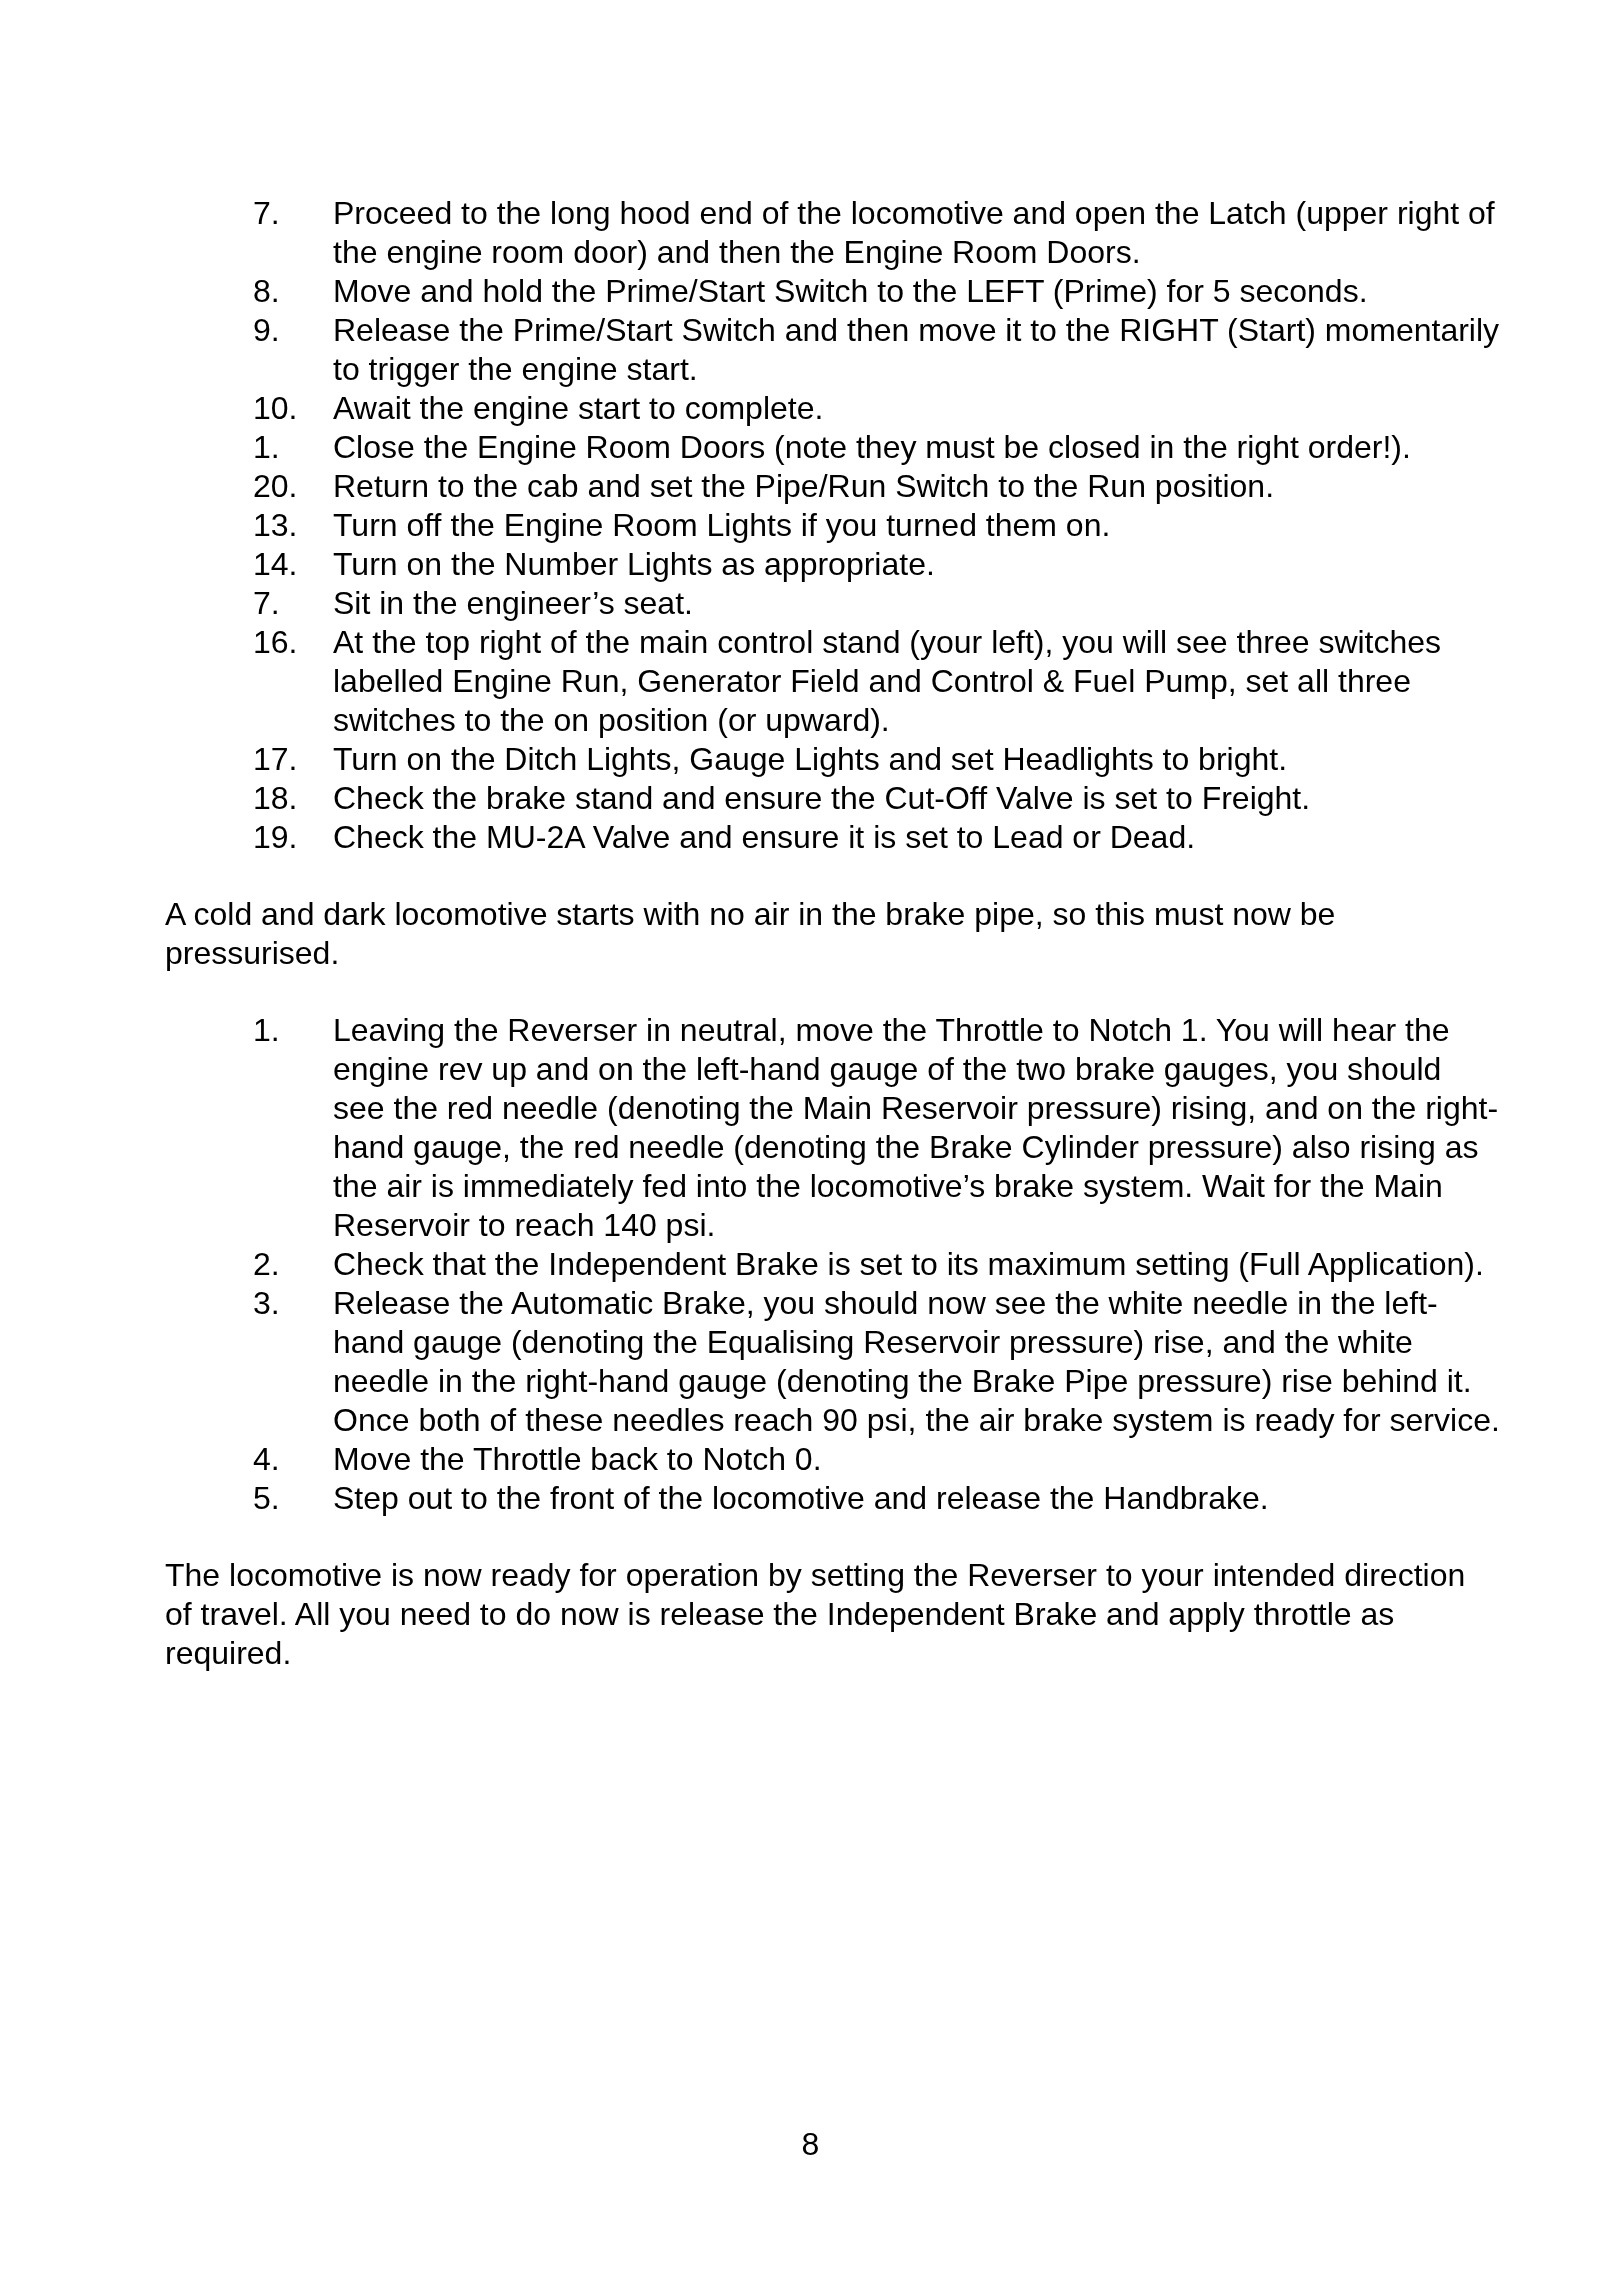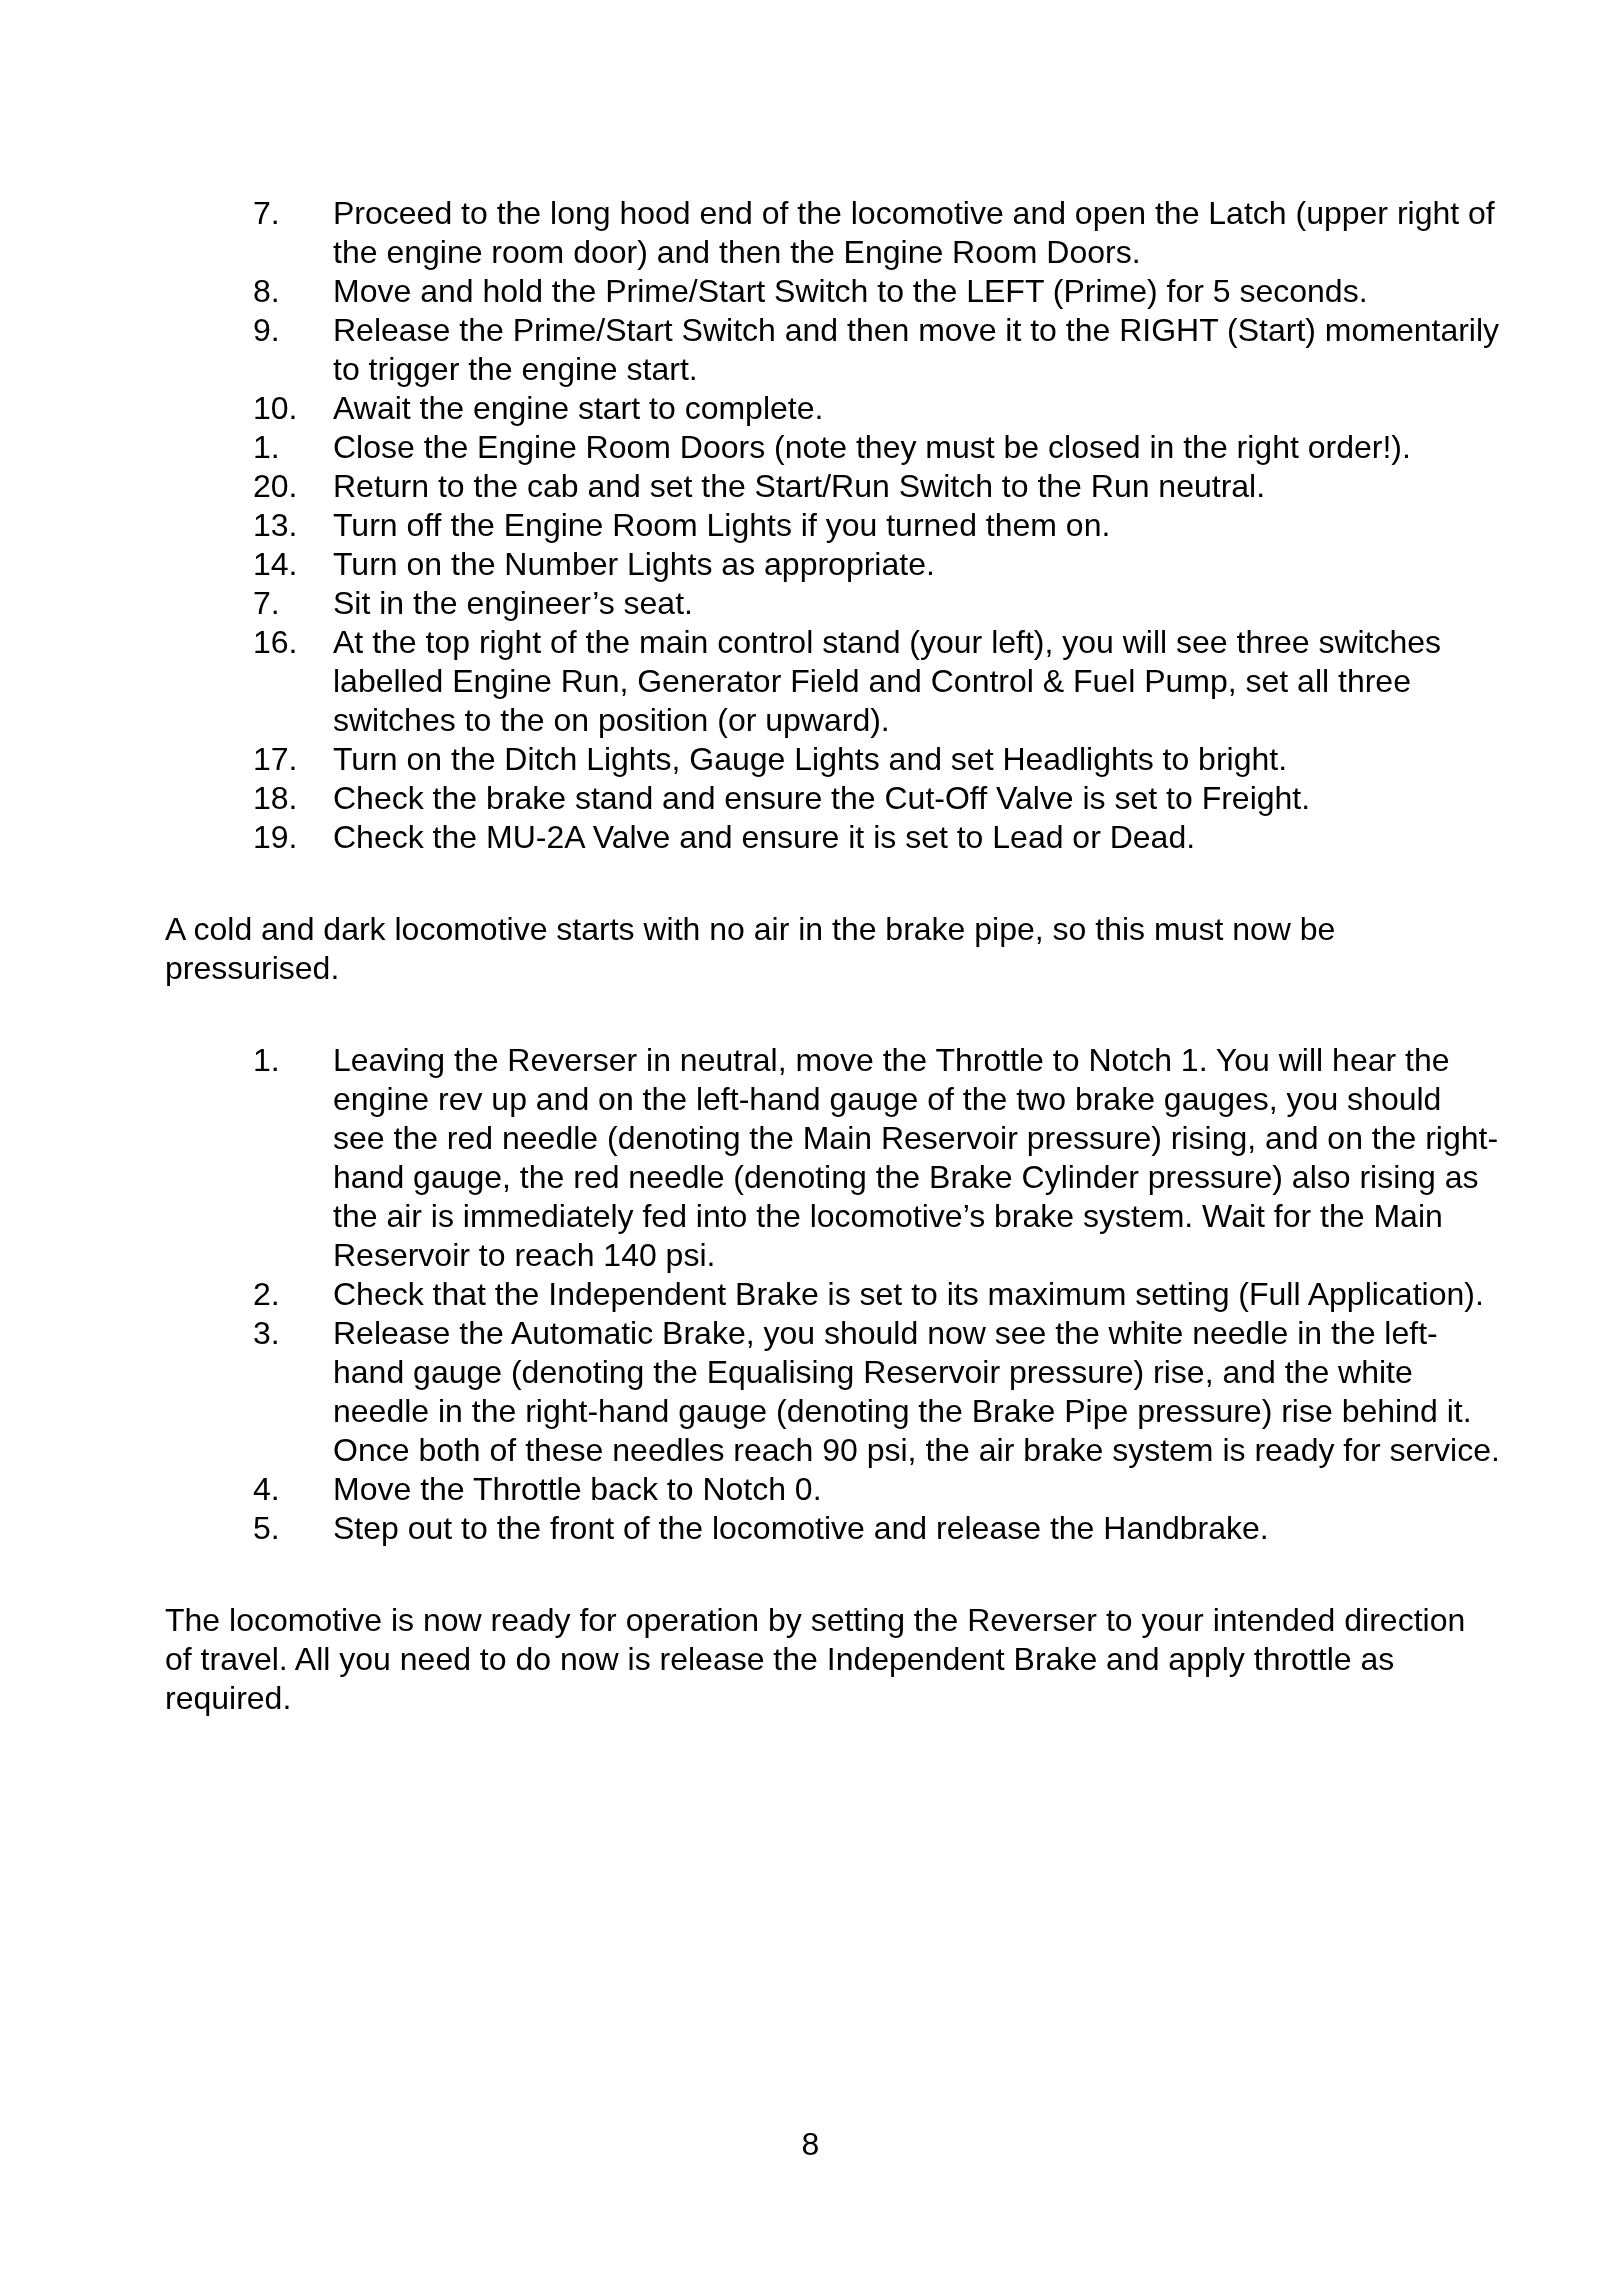--- a/index.html
+++ b/index.html
@@ -36,21 +36,21 @@
     margin-left: 88px;
     white-space: pre;
   }
   .li .txt {
     white-space: pre;
   }
   .para {
     white-space: pre;
   }
   .mt-block {
-    margin-top: 53px;
+    margin-top: 38px;
   }
   .footer {
     position: absolute;
     top: 2125px;
     left: 0;
     width: 100%;
     text-align: center;
   }
 </style>
 </head>
@@ -77,21 +77,21 @@
       <div class="li">
         <span class="num">10.</span>
         <span class="txt">Await the engine start to complete.</span>
       </div>
       <div class="li">
         <span class="num">1.</span>
         <span class="txt">Close the Engine Room Doors (note they must be closed in the right order!).</span>
       </div>
       <div class="li">
         <span class="num">20.</span>
-        <span class="txt">Return to the cab and set the Start/Run Switch to the Run neutral.</span>
+        <span class="txt">Return to the cab and set the Pipe/Run Switch to the Run position.</span>
       </div>
       <div class="li">
         <span class="num">13.</span>
         <span class="txt">Turn off the Engine Room Lights if you turned them on.</span>
       </div>
       <div class="li">
         <span class="num">14.</span>
         <span class="txt">Turn on the Number Lights as appropriate.</span>
       </div>
       <div class="li">

